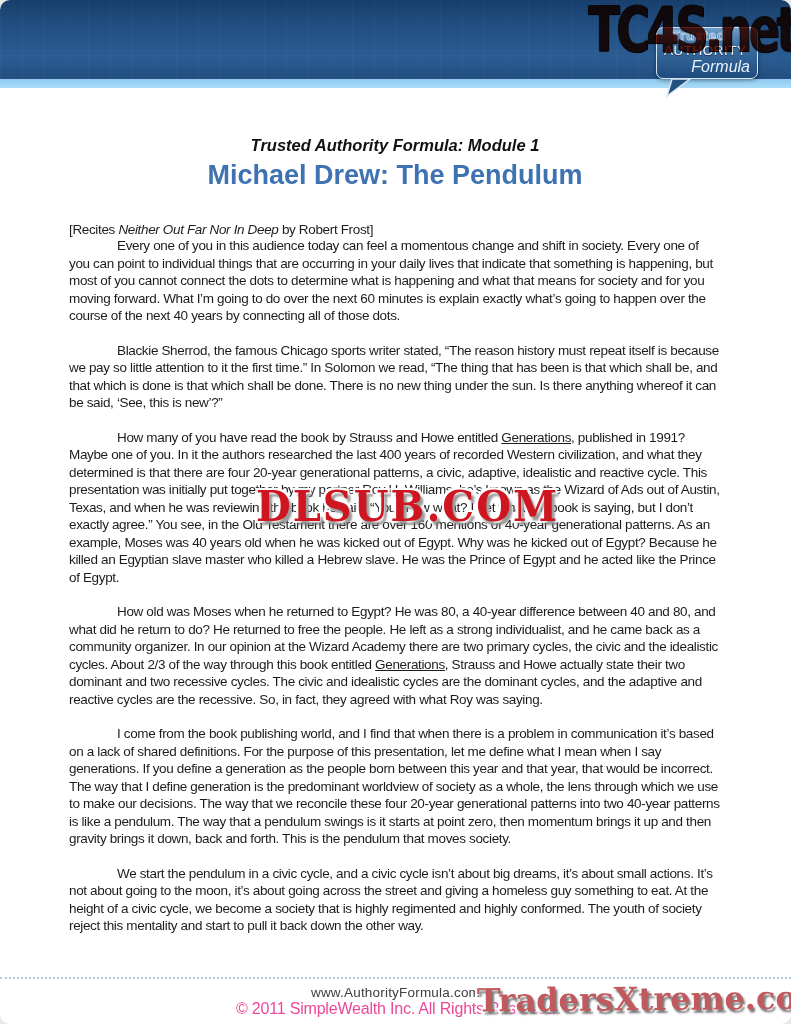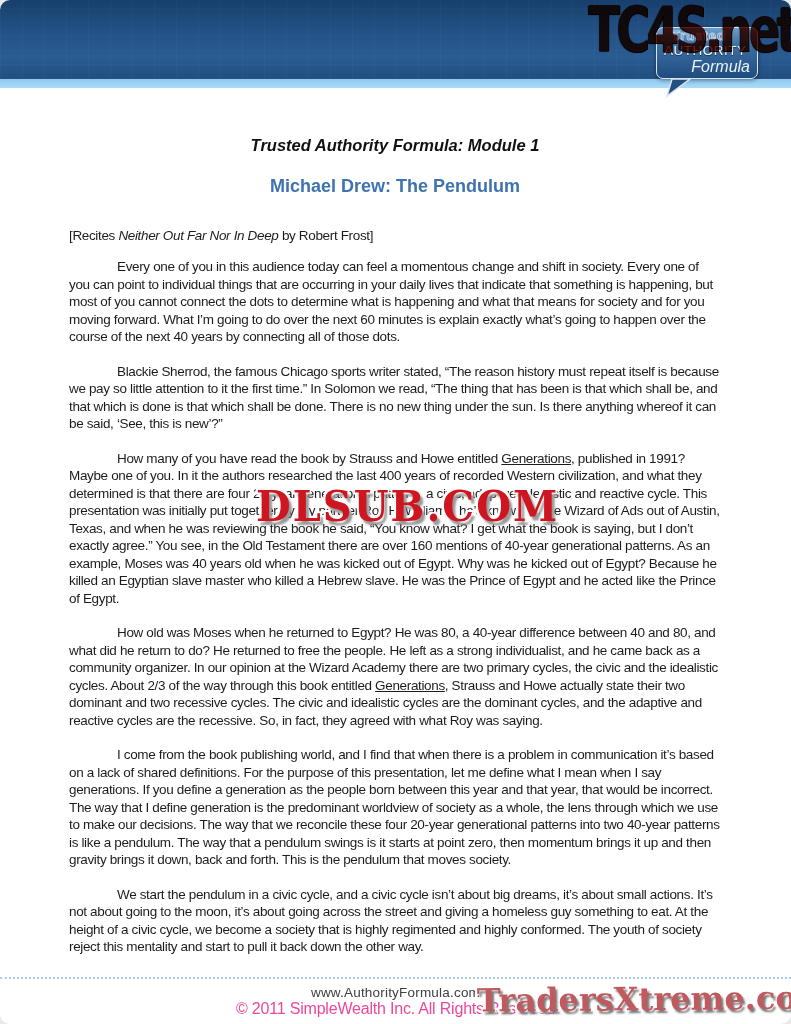--- a/index.html
+++ b/index.html
@@ -53,27 +53,27 @@
   }
   .logo-tail { position:absolute; top:51px; left:8px; }
 
   
   .content { position:absolute; top:88px; left:69px; width:652px; }
   .doc-module-title {
     margin-top:48px; text-align:center;
     font-size:16.5px; font-weight:bold; font-style:italic; color:#111;
   }
   .doc-heading {
-    margin-top:21px; text-align:center;
-    font-size:18px; font-weight:bold; color:#3e72b1;
+    margin-top:5px; text-align:center;
+    font-size:27px; font-weight:bold; color:#3e72b1;
   }
   .recites { margin-top:31px; font-size:13.5px; color:#1c1c1c; letter-spacing:-0.35px; }
 
   
-  .body-text { margin-top:15px; }
+  .body-text { }
   .para {
     margin:0 0 17px 0; text-indent:48px;
     font-size:13.5px; line-height:17.5px; letter-spacing:-0.35px;
     color:#1c1c1c; text-align:left;
   }
   .seg-i { font-style:italic; }
   .seg-u { text-decoration:underline; }
 
   
   .wm-center {

